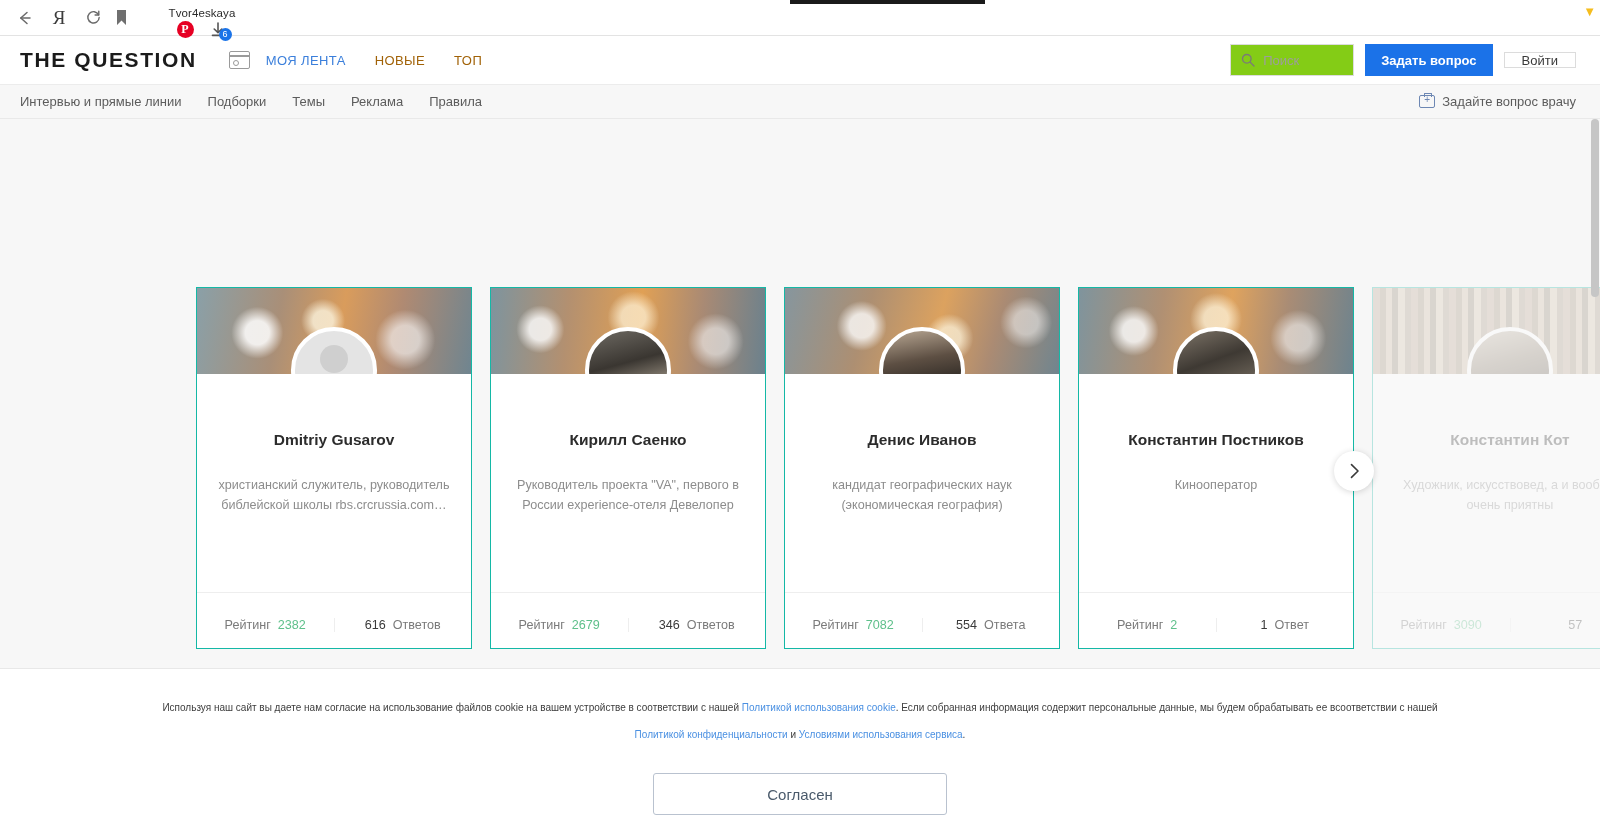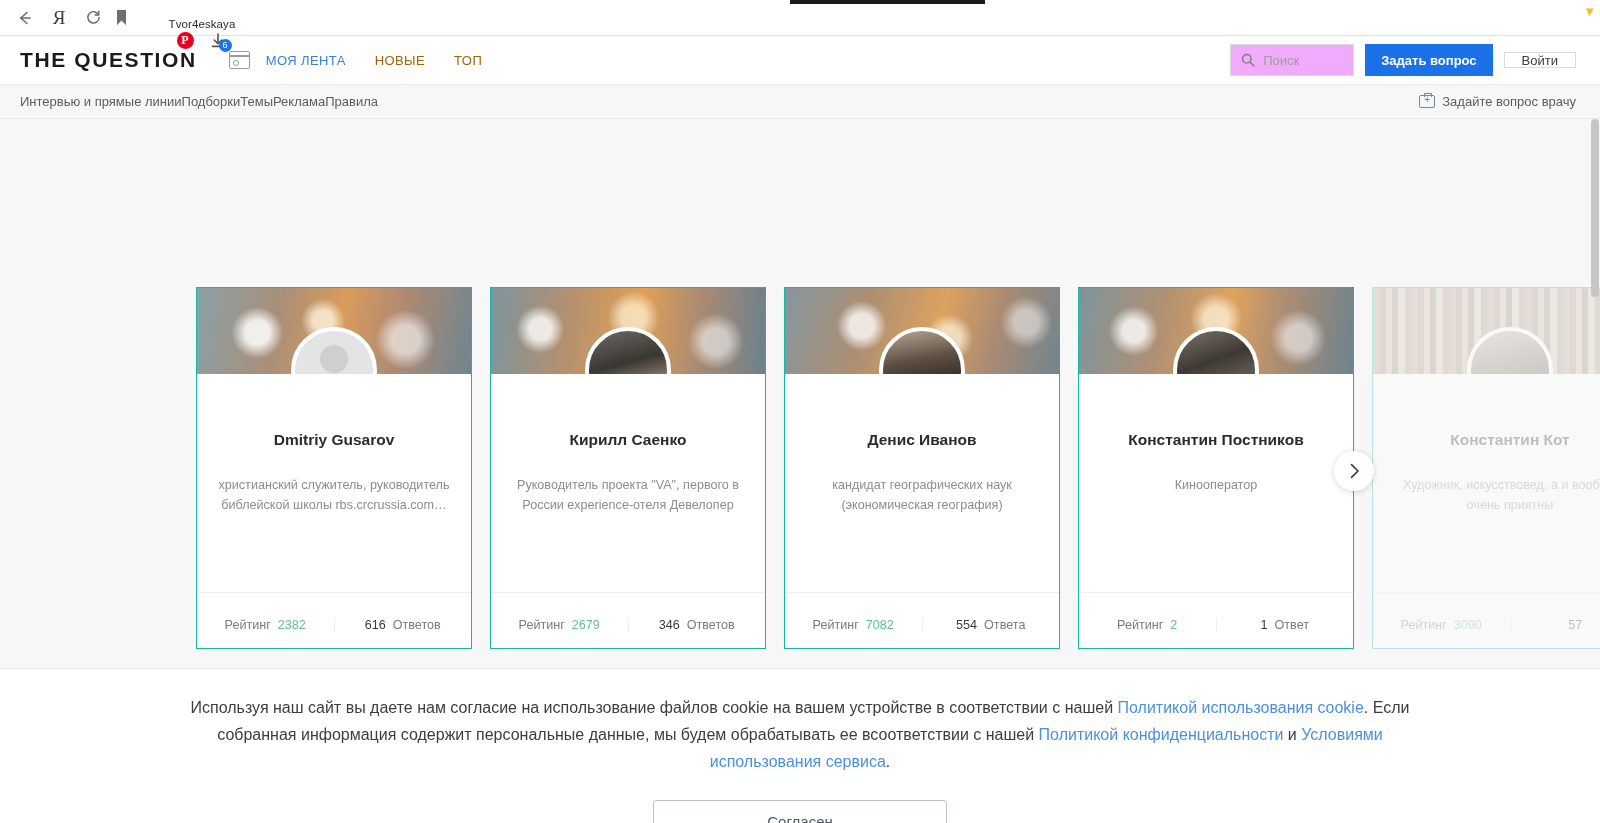--- a/index.html
+++ b/index.html
@@ -78,21 +78,21 @@
     width: 120px;
     height: 36px;
     position: relative;
     display: flex; flex-direction: column; align-items: center;
     justify-content: flex-start;
   }
   .profile-name {
     font-size: 11.5px;
     color: #2b2b2b;
     line-height: 13px;
-    padding-top: 18px;
+    padding-top: 7px;
     letter-spacing: .1px;
   }
   .profile-icons {
     display: flex; align-items: center; gap: 14px;
     margin-top: 1px;
   }
   .pinterest-icon {
     width: 17px; height: 17px; border-radius: 50%;
     background: #e60023;
     color: #fff;
@@ -166,21 +166,21 @@
     white-space: nowrap;
   }
   .main-nav a.active { color: #3b7fdb; }
   .header-right {
     margin-left: auto;
     display: flex; align-items: center; gap: 11px;
   }
   .search-box {
     width: 124px; height: 32px;
     border: 1px solid #dcdcdc;
-    background: #f0abfc;
+    background: #84cc16;
     display: flex; align-items: center;
     padding: 0 10px;
   }
   .search-box svg { flex: 0 0 auto; }
   .search-input {
     border: none; outline: none;
     font-family: "Liberation Sans", sans-serif;
     font-size: 13px; color: #4a4a4a;
     margin-left: 8px;
     width: 100%;
@@ -211,20 +211,21 @@
     white-space: nowrap;
   }
 
   
   .sub-nav {
     height: 34px;
     background: #f7f7f7;
     border-bottom: 1px solid #e9e9e9;
     display: flex; align-items: center;
     padding: 0 24px 0 20px;
+    gap: 26px;
   }
   .sub-nav a {
     font-size: 13px; color: #5c5c5c; text-decoration: none; white-space: nowrap;
   }
   .doctor-link {
     margin-left: auto;
     display: flex; align-items: center; gap: 7px;
     font-size: 13px; color: #4a6fa5; text-decoration: none; white-space: nowrap;
   }
   .doctor-icon {
@@ -396,21 +397,21 @@
   
   .cookie-banner {
     height: 185px;
     background: #fff;
     border-top: 1px solid #e8e8e8;
     padding-top: 25px;
     text-align: center;
     position: relative;
   }
   .cookie-text {
-    font-size: 16px;
+    font-size: 10px;
     color: #3d3d3d;
     line-height: 27px;
     max-width: 1400px;
     margin: 0 auto;
     padding: 0 60px;
   }
   .cookie-text a { color: #4a90e2; text-decoration: none; }
   .btn-agree {
     margin-top: 25px;
     width: 294px; height: 42px;

